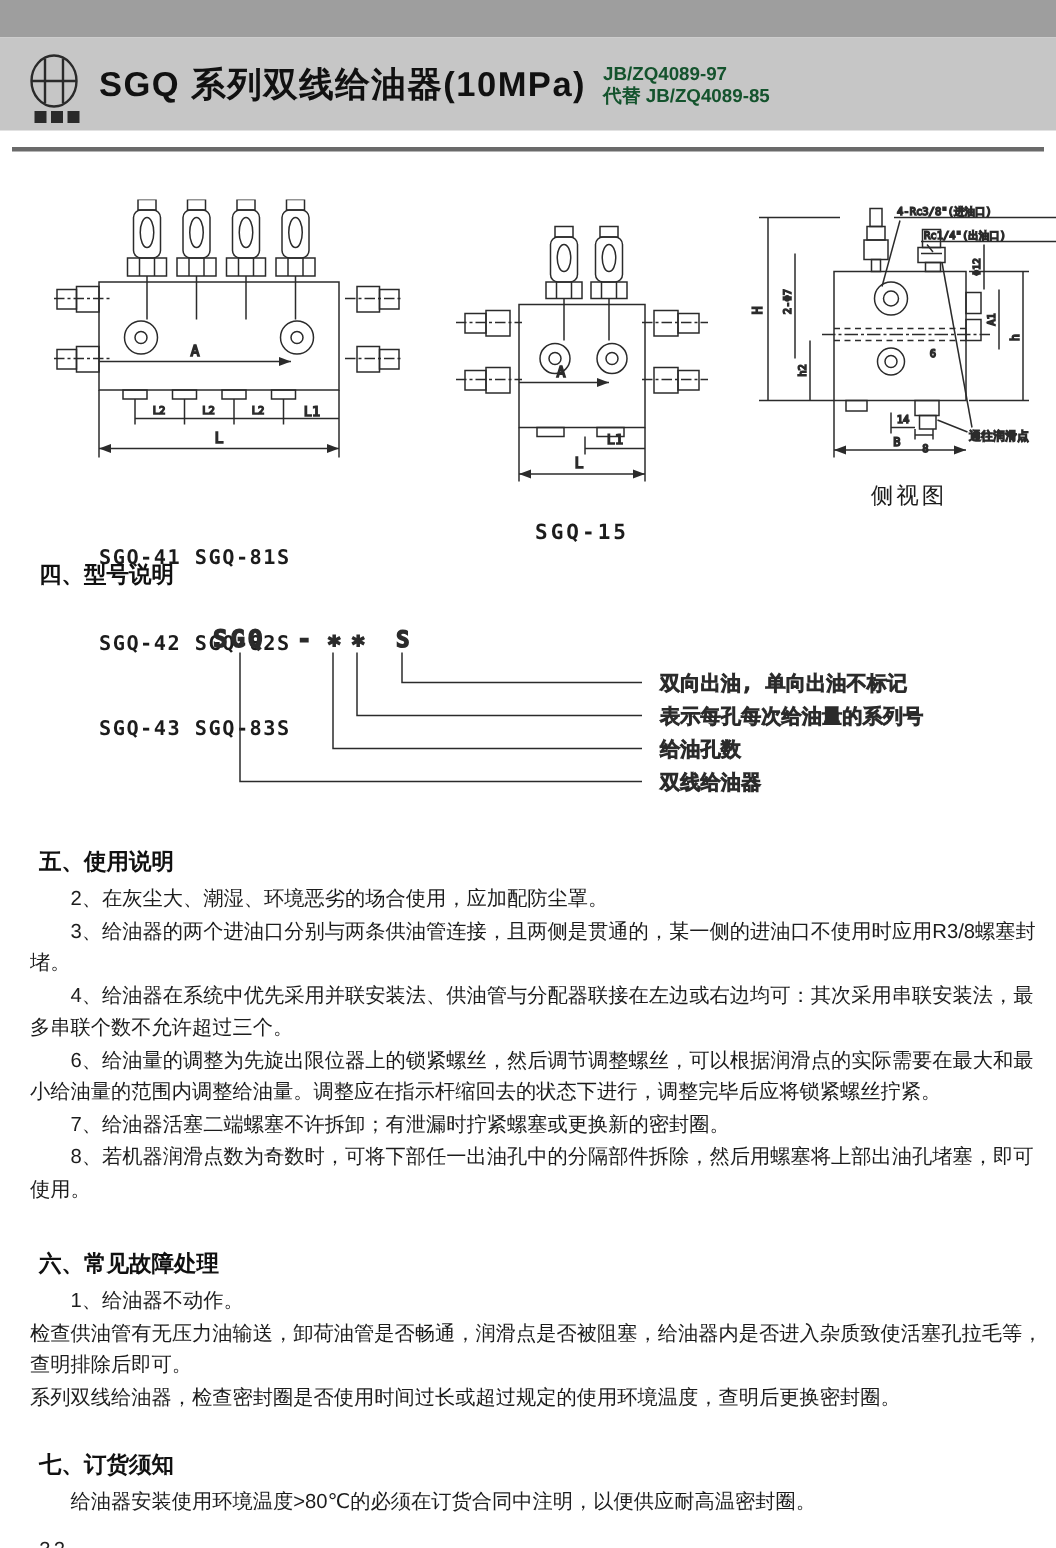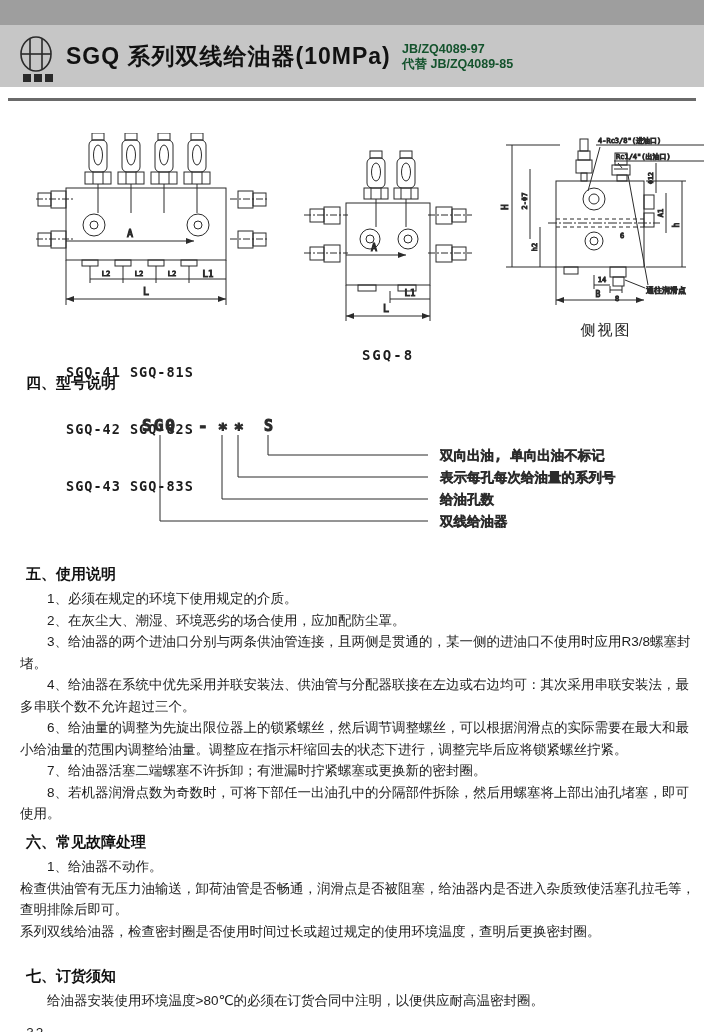--- a/index.html
+++ b/index.html
@@ -209,21 +209,21 @@
           <line x1="128" y1="136" x2="128" y2="172"></line>
         <line x1="88" y1="150" x2="128" y2="150"></line>
         <text x="108" y="147" font-size="9" text-anchor="middle">L1</text>
 
         <line x1="44" y1="136" x2="44" y2="172"></line>
         <line x1="44" y1="167" x2="128" y2="167"></line>
         <polygon points="44,167 52,164 52,170" fill="#2b2b2b" stroke="none"></polygon>
         <polygon points="128,167 120,164 120,170" fill="#2b2b2b" stroke="none"></polygon>
         <text x="84" y="163" font-size="10" text-anchor="middle">L</text>
       </svg>
-      <div class="cap-center">SGQ-8</div>
+      <div class="cap-center">SGQ-15</div>
     </div>
 
     <div class="fig fig3">
       <svg width="212" height="172" viewBox="0 0 212 172" stroke="#2b2b2b" stroke-width="1" fill="none">
 
         <line x1="12" y1="10" x2="12" y2="132"></line>
         <line x1="6" y1="10" x2="60" y2="10"></line>
           <line x1="6" y1="132" x2="56" y2="132"></line>
         <text x="8" y="72" font-size="9" text-anchor="middle" transform="rotate(-90 8 72)">H</text>
 
@@ -312,21 +312,20 @@
     <polyline points="42,20 42,106 310,106"></polyline>
     <text x="322" y="45" font-size="13.5" font-family="Liberation Sans,sans-serif">双向出油, 单向出油不标记</text>
     <text x="322" y="67" font-size="13.5" font-family="Liberation Sans,sans-serif">表示每孔每次给油量的系列号</text>
     <text x="322" y="89" font-size="13.5" font-family="Liberation Sans,sans-serif">给油孔数</text>
     <text x="322" y="111" font-size="13.5" font-family="Liberation Sans,sans-serif">双线给油器</text>
   </svg>
 
   <div class="sec5">
     <h3 class="sec-h">五、使用说明</h3>
     <div class="body-text">
-      <p>1、必须在规定的环境下使用规定的介质。</p>
       <p>2、在灰尘大、潮湿、环境恶劣的场合使用，应加配防尘罩。</p>
       <p>3、给油器的两个进油口分别与两条供油管连接，且两侧是贯通的，某一侧的进油口不使用时应用R3/8螺塞封堵。</p>
       <p>4、给油器在系统中优先采用并联安装法、供油管与分配器联接在左边或右边均可：其次采用串联安装法，最多串联个数不允许超过三个。</p>
       <p>6、给油量的调整为先旋出限位器上的锁紧螺丝，然后调节调整螺丝，可以根据润滑点的实际需要在最大和最小给油量的范围内调整给油量。调整应在指示杆缩回去的状态下进行，调整完毕后应将锁紧螺丝拧紧。</p>
       <p>7、给油器活塞二端螺塞不许拆卸；有泄漏时拧紧螺塞或更换新的密封圈。</p>
       <p>8、若机器润滑点数为奇数时，可将下部任一出油孔中的分隔部件拆除，然后用螺塞将上部出油孔堵塞，即可使用。</p>
     </div>
   </div>
 
   <div class="sec6">

